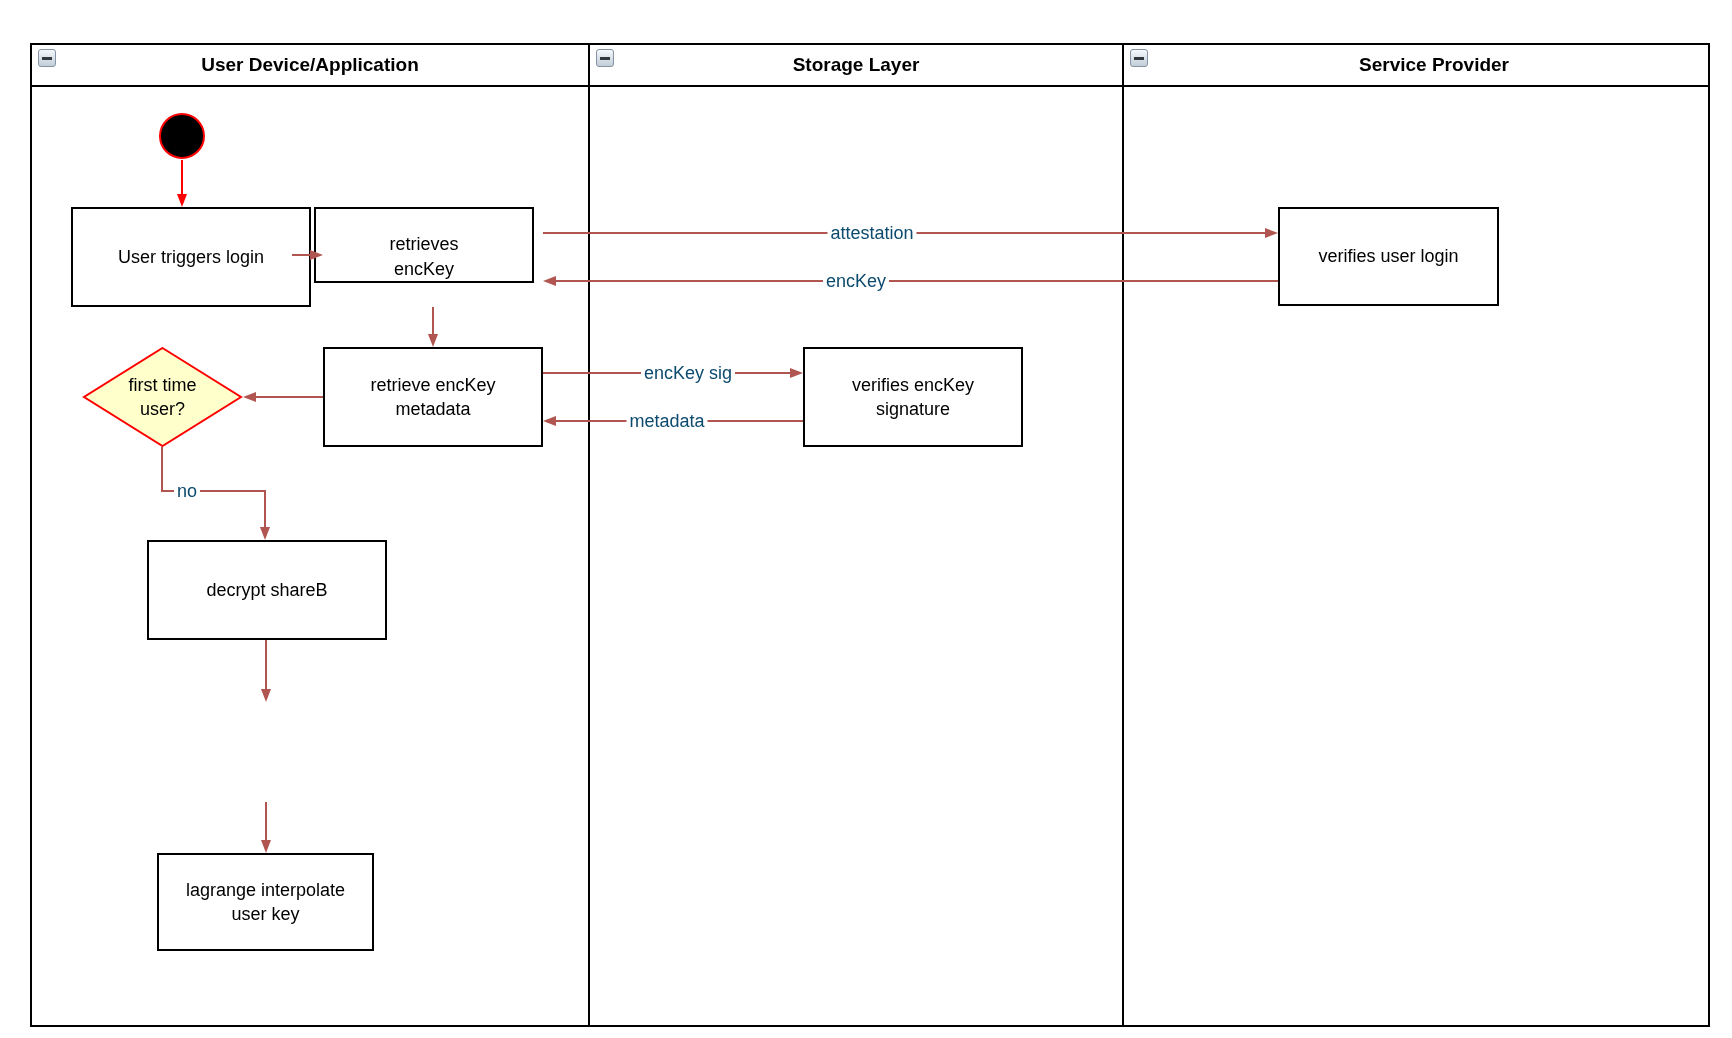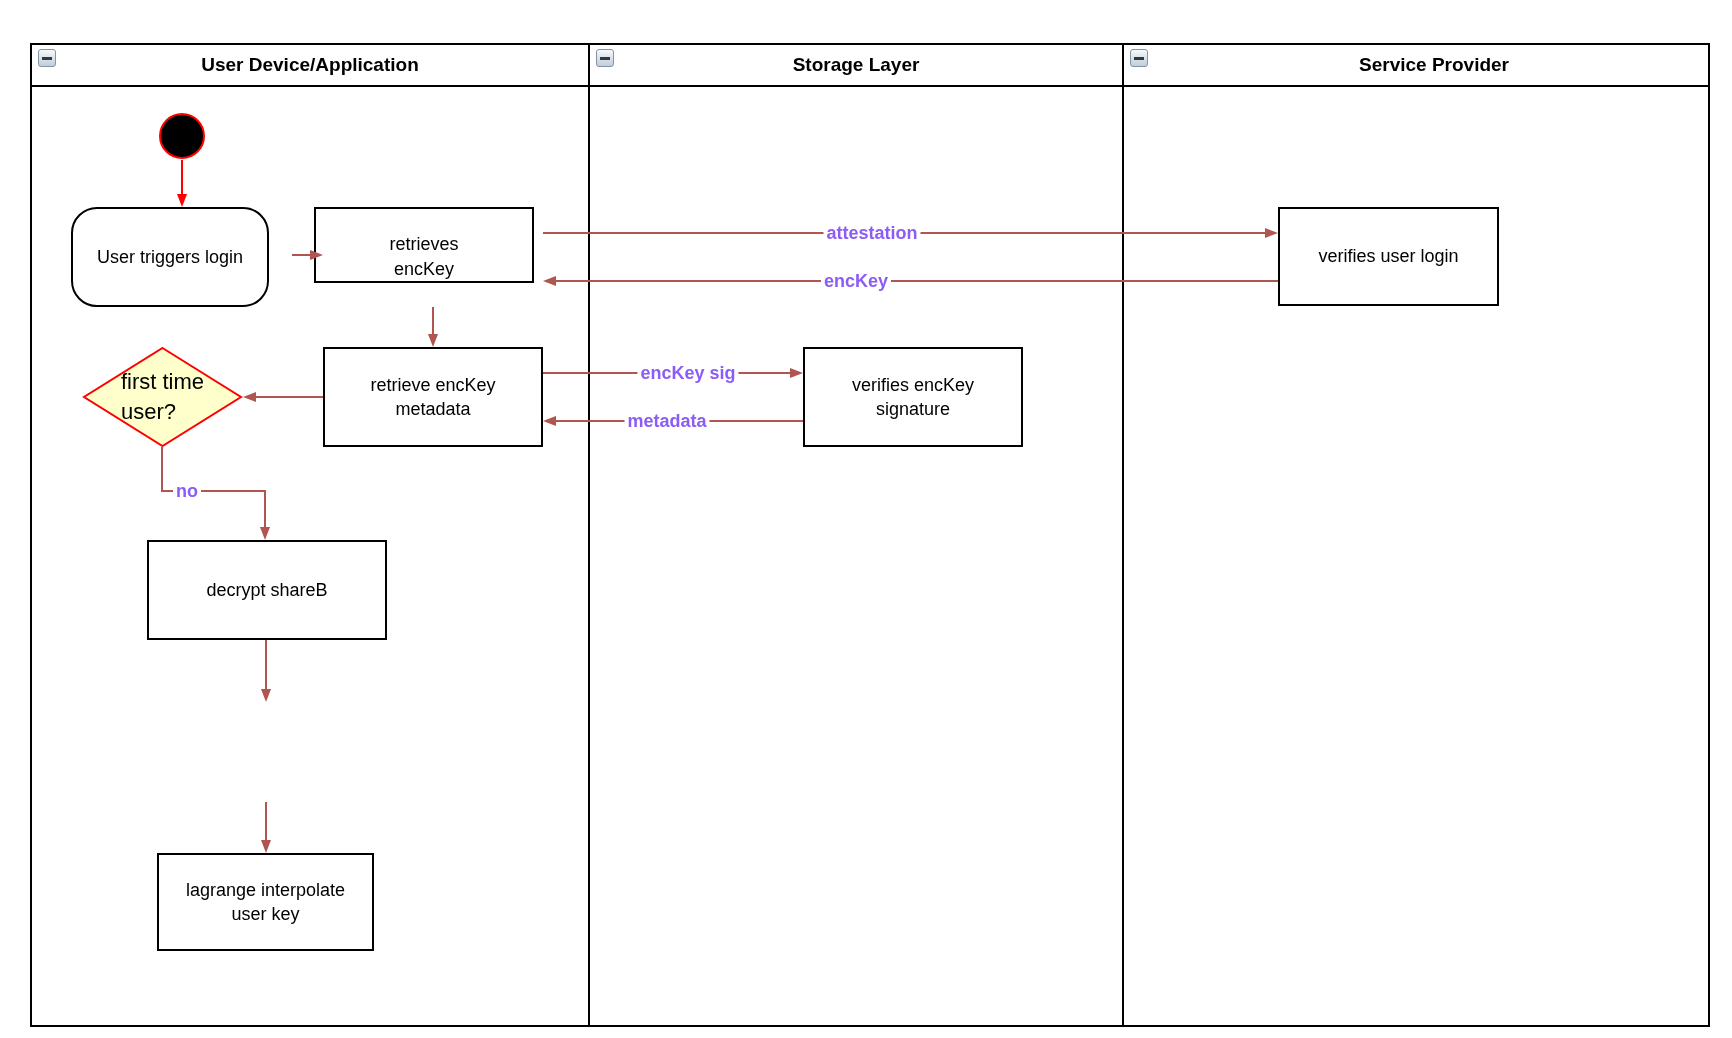--- a/index.html
+++ b/index.html
@@ -7,30 +7,30 @@
   .diagram{position:absolute;left:30px;top:31px;width:1680px;height:984px;border:2px solid #000;box-sizing:border-box;background:#fff;margin-top:12px;}
   .vdiv{position:absolute;top:0;width:2px;height:100%;background:#000;}
   .hdr-line{position:absolute;left:0;top:40px;width:100%;height:2px;background:#000;}
   .lane-hdr{position:absolute;top:0;height:40px;display:flex;align-items:center;justify-content:center;}
   .lane-title{font-size:19px;font-weight:bold;color:#000;}
   .collapse-btn{position:absolute;left:6px;top:4px;width:18px;height:18px;border:1px solid #8494a4;border-radius:3px;background:linear-gradient(#f6f9fc 0%,#dde5ec 45%,#c2cdd8 100%);box-sizing:border-box;display:flex;align-items:center;justify-content:center;cursor:pointer;}
   .minus-bar{width:10px;height:3px;background:#34383c;}
   .node{position:absolute;background:#fff;border:2px solid #000;box-sizing:border-box;display:flex;align-items:center;justify-content:center;text-align:center;font-size:18px;color:#000;white-space:pre-line;line-height:1.35;}
   .start-node{position:absolute;width:46px;height:46px;border-radius:50%;background:#000;border:2px solid #ff0000;box-sizing:border-box;}
   .diamond-wrap{position:absolute;left:50px;top:302px;width:161px;height:100px;}
-  .diamond-label{position:absolute;left:0;top:0;width:100%;height:100%;display:flex;align-items:center;justify-content:center;font-size:22px;white-space:pre-line;line-height:1.35;}
+  .diamond-label{position:absolute;left:0;top:0;width:100%;height:100%;display:flex;align-items:center;justify-content:center;text-align:center;font-size:18px;white-space:pre-line;line-height:1.35;}
   .hline{position:absolute;height:2px;background:#b05550;}
   .vline{position:absolute;width:2px;background:#b05550;}
   .red{background:#ff0000;}
   .ah{position:absolute;width:0;height:0;}
   .ah-right{border-top:5px solid transparent;border-bottom:5px solid transparent;border-left:13px solid #b05550;}
   .ah-left{border-top:5px solid transparent;border-bottom:5px solid transparent;border-right:13px solid #b05550;}
   .ah-down{border-left:5px solid transparent;border-right:5px solid transparent;border-top:13px solid #b05550;}
   .ah-down.redh{border-top-color:#ff0000;}
-  .edge-label{position:absolute;transform:translate(-50%,-50%);background:#fff;padding:0 3px;font-size:18px;color:#8b5cf6;white-space:nowrap;font-weight:bold;}
+  .edge-label{position:absolute;transform:translate(-50%,-50%);background:#fff;padding:0 3px;font-size:18px;color:#0c4a6e;white-space:nowrap;}
 </style>
 </head>
 <body>
 
 <div class="diagram">
 
   <div class="vdiv" style="left:556px;"></div>
   <div class="vdiv" style="left:1090px;"></div>
   <div class="hdr-line"></div>
 
@@ -48,21 +48,21 @@
   </div>
   <div class="lane-hdr" style="left:1092px;width:620px;">
     <span class="collapse-btn">
         <span class="minus-bar"></span>
       </span>
     <span class="lane-title">Service Provider</span>
   </div>
 
   <div class="start-node" style="left:127px;top:68px;"></div>
 
-  <div class="node" style="left:39px;top:162px;width:198px;height:100px;border-radius:26px;"><span>User triggers login</span></div>
+  <div class="node" style="left:39px;top:162px;width:240px;height:100px;"><span>User triggers login</span></div>
   <div class="node" style="left:282px;top:162px;width:220px;height:76px;align-items:flex-end;"><span>retrieves
 encKey</span></div>
   <div class="node" style="left:1246px;top:162px;width:221px;height:99px;"><span>verifies user login</span></div>
   <div class="node" style="left:291px;top:302px;width:220px;height:100px;"><span>retrieve encKey
 metadata</span></div>
   <div class="node" style="left:771px;top:302px;width:220px;height:100px;"><span>verifies encKey
 signature</span></div>
   <div class="node" style="left:115px;top:495px;width:240px;height:100px;"><span>decrypt shareB</span></div>
   <div class="node" style="left:125px;top:808px;width:217px;height:98px;"><span>lagrange interpolate
 user key</span></div>

